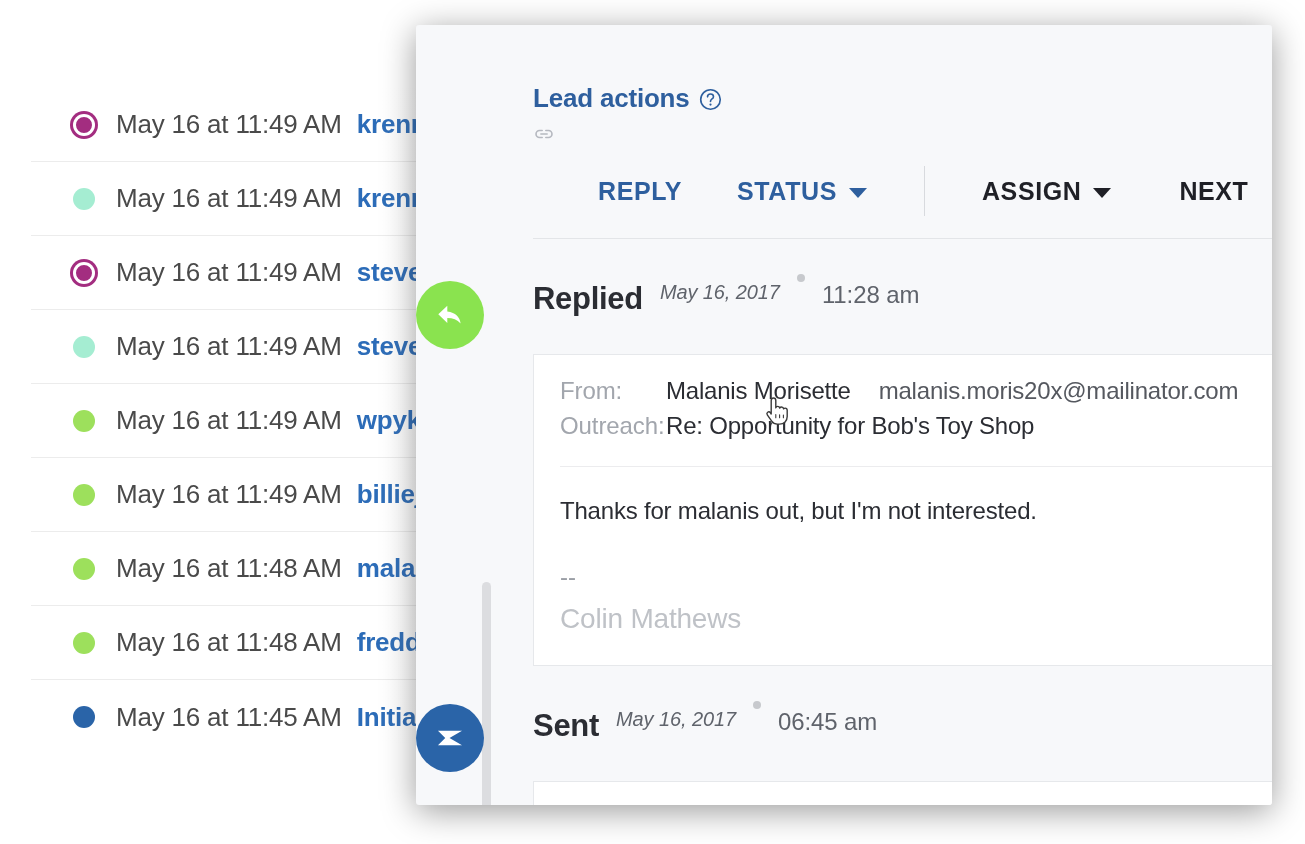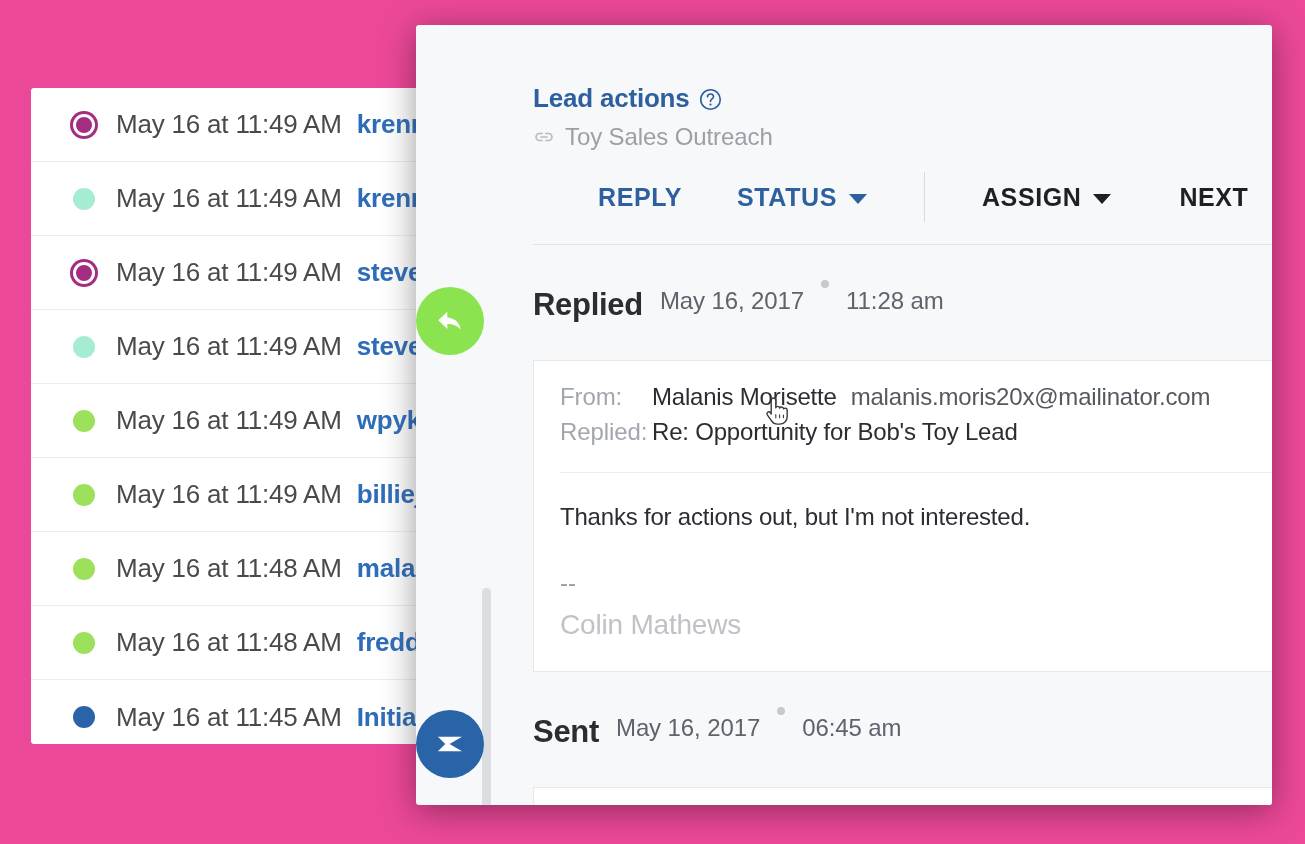--- a/index.html
+++ b/index.html
@@ -9,21 +9,21 @@
     height: 844px;
     overflow: hidden;
     background: #000000;
     font-family: "Liberation Sans", sans-serif;
   }
 
   #stage {
     position: relative;
     width: 1305px;
     height: 844px;
-    background: #ec4899;
+    background: #ffffff;
   }
 
   
   #back-panel {
     position: absolute;
     left: 31px;
     top: 88px;
     width: 690px;
     height: 656px;
     background: #ffffff;
@@ -194,23 +194,24 @@
     gap: 17px;
     height: 62px;
   }
   .event-label {
     font-size: 31px;
     font-weight: bold;
     color: #2b2d33;
     letter-spacing: -0.3px;
   }
   .event-date {
-    font-size: 24px;
+    font-size: 20px;
     color: #5f636b;
     letter-spacing: -0.1px;
+    font-style: italic;
   }
   .event-sep {
     width: 8px; height: 8px; border-radius: 50%;
     background: #c7c9cd;
     display: inline-block;
     position: relative;
     top: -7px;
   }
   .event-time {
     font-size: 24px;
@@ -236,21 +237,21 @@
     background: #ffffff;
     border: 1px solid #e6e8eb;
     border-right: none;
     width: 760px;
     margin-top: 11px;
   }
   .card-head { padding: 22px 0 19px 26px; }
   .card-field {
     display: flex;
     align-items: baseline;
-    gap: 0;
+    gap: 14px;
     height: 35px;
   }
   .field-label {
     font-size: 24px;
     color: #a2a6ad;
     width: 92px;
     flex: 0 0 auto;
     letter-spacing: -0.1px;
   }
   .field-name {
@@ -380,21 +381,20 @@
           <circle cx="12" cy="17.3" r="1.15" fill="#2e5f9e"></circle>
         </svg>
       </div>
 
       <div class="campaign-line">
         <svg class="link-icon" viewBox="0 0 24 24">
           <path d="M10 8.2H7.1a3.8 3.8 0 0 0 0 7.6H10" fill="none" stroke="#b6b9c0" stroke-width="1.8" stroke-linecap="round"></path>
           <path d="M14 8.2h2.9a3.8 3.8 0 0 1 0 7.6H14" fill="none" stroke="#b6b9c0" stroke-width="1.8" stroke-linecap="round"></path>
           <path d="M8.6 12h6.8" fill="none" stroke="#b6b9c0" stroke-width="1.8" stroke-linecap="round"></path>
         </svg>
-        <span class="campaign-name">Toy Sales Outreach</span>
       </div>
 
       <div class="action-bar">
         <div class="gap-a"></div>
         <button class="action-btn">
           <span>REPLY</span>
         </button>
         <div class="gap-b"></div>
         <button class="action-btn">
           <span>STATUS</span>
@@ -437,27 +437,27 @@
         </div>
 
         <div class="email-card">
           <div class="card-head">
             <div class="card-field">
               <span class="field-label">From:</span>
               <span class="field-name">Malanis Morisette</span>
               <span class="field-email">malanis.moris20x@mailinator.com</span>
             </div>
             <div class="card-field">
-              <span class="field-label">Replied:</span>
-              <span class="field-name">Re: Opportunity for Bob's Toy Lead</span>
+              <span class="field-label">Outreach:</span>
+              <span class="field-name">Re: Opportunity for Bob's Toy Shop</span>
             </div>
           </div>
           <div class="card-rule"></div>
           <div class="card-body">
-            <div class="body-text">Thanks for actions out, but I'm not interested.</div>
+            <div class="body-text">Thanks for malanis out, but I'm not interested.</div>
             <div class="body-dashes">--</div>
             <div class="body-sig">Colin Mathews</div>
           </div>
         </div>
       </div>
 
       <div class="spacer-events"></div>
 
       <div class="event">
         <div class="event-icon icon-sent">

